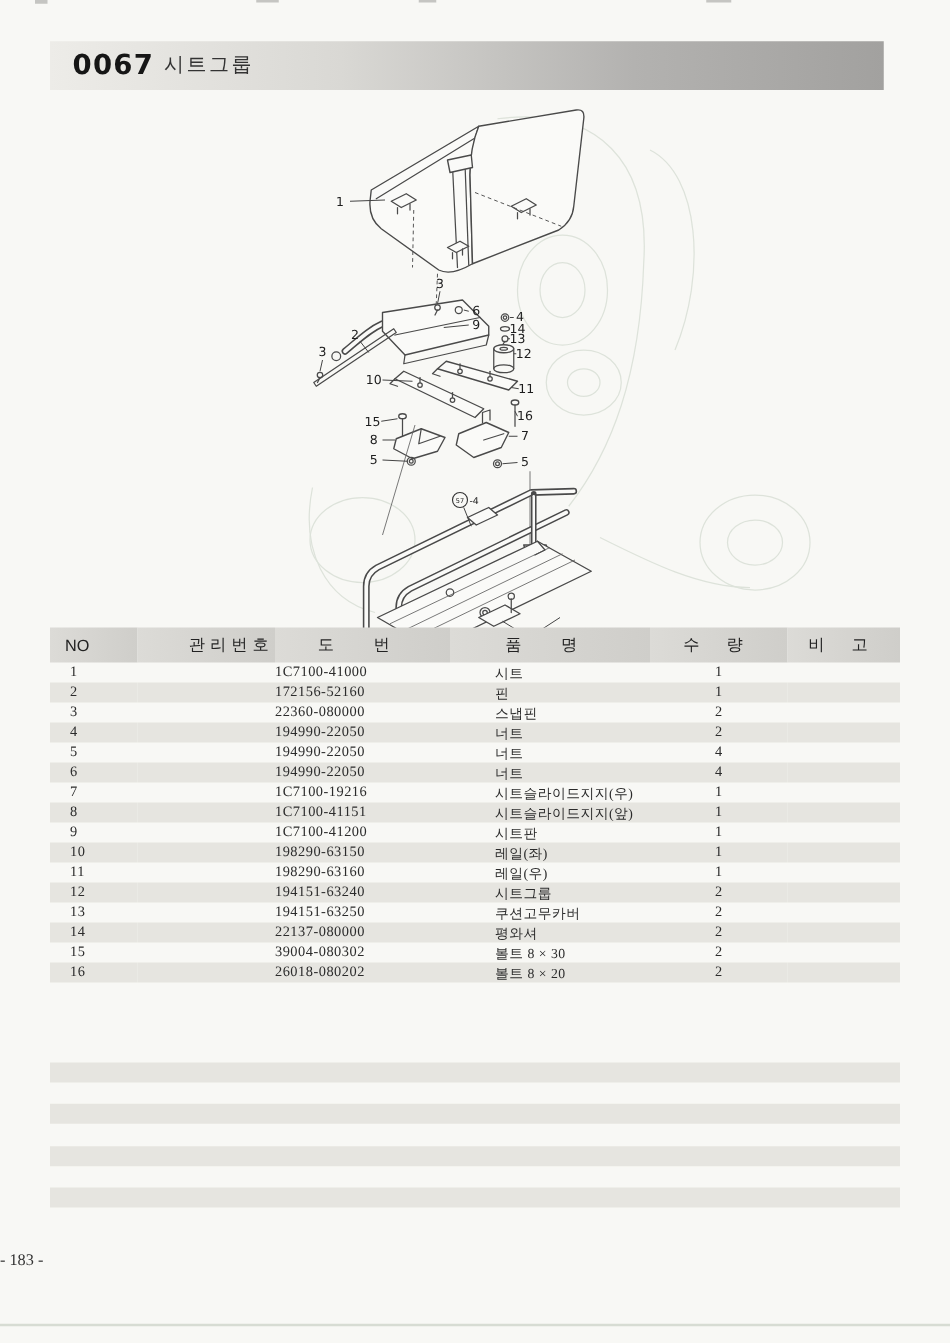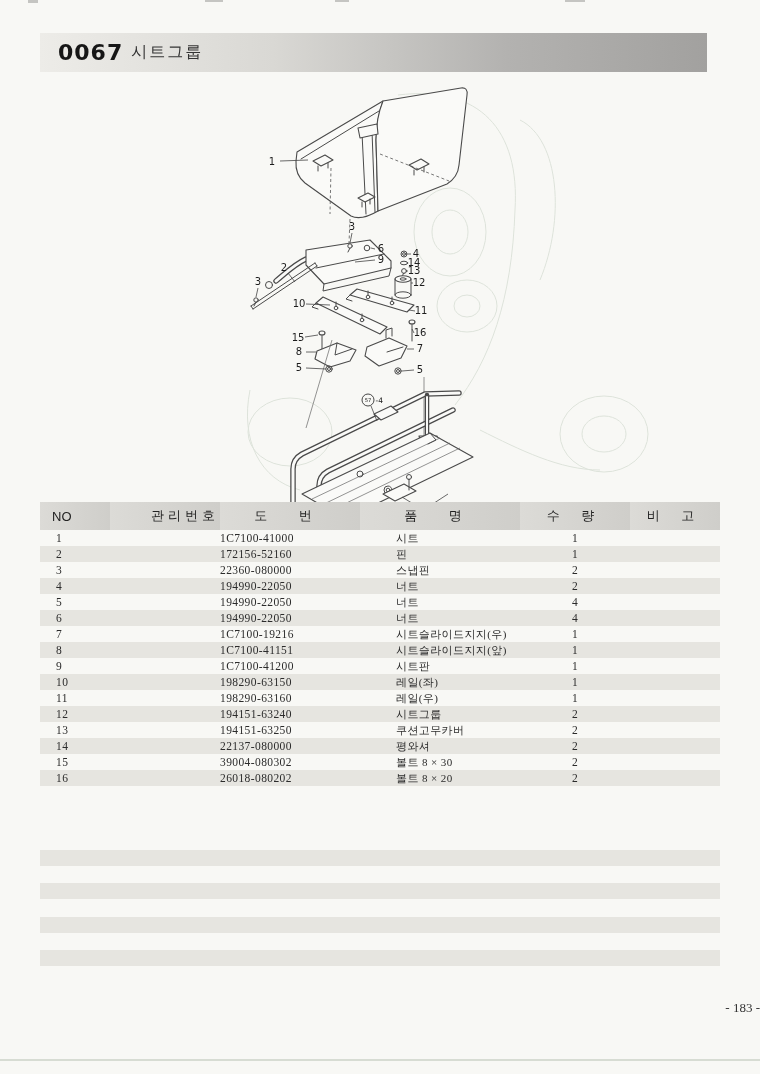--- a/index.html
+++ b/index.html
@@ -50,21 +50,21 @@
   .parts-table td:nth-child(1){padding-left:16px;text-align:left;}
   .parts-table td:nth-child(2){text-align:center;}
   .parts-table td:nth-child(3){text-align:left;}
   .parts-table td:nth-child(4){text-align:left;padding-left:36px;font-size:11px;}
   .parts-table td:nth-child(5){text-align:center;}
   .parts-table td:nth-child(6){text-align:center;}
 
   
   .band{position:absolute;left:40px;width:680px;height:16px;background:#e6e5e0;}
 
-  .footer{position:absolute;left:0;top:1000px;width:760px;text-align:right;
+  .footer{position:absolute;left:0;top:1000px;width:760px;text-align:left;
       font-family:"Liberation Serif","DejaVu Serif",serif;font-size:13px;color:#333;}
 </style>
 </head>
 <body>
 
 <div class="page">
 
   <div class="scan-mark" style="left:28px;top:0;width:10px;height:3px;"></div>
   <div class="scan-mark" style="left:205px;top:0;width:18px;height:2px;"></div>
   <div class="scan-mark" style="left:335px;top:0;width:14px;height:2px;"></div>

